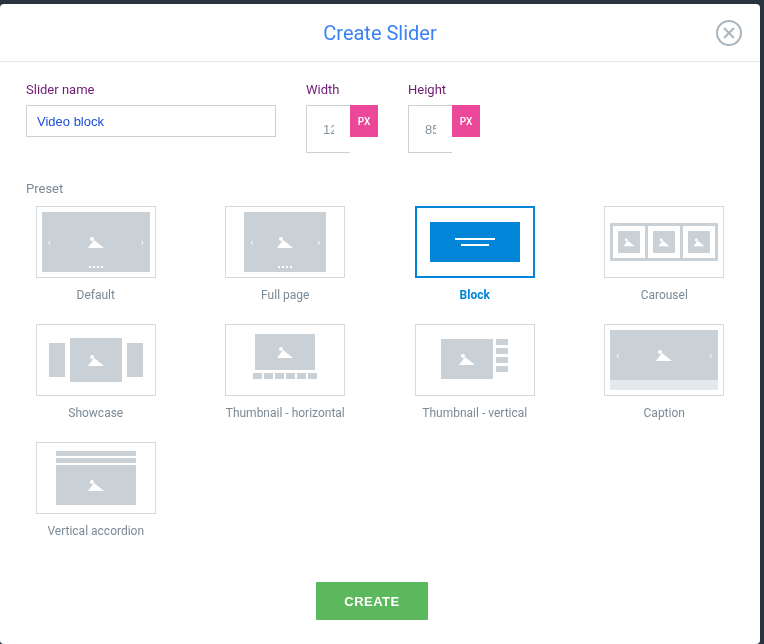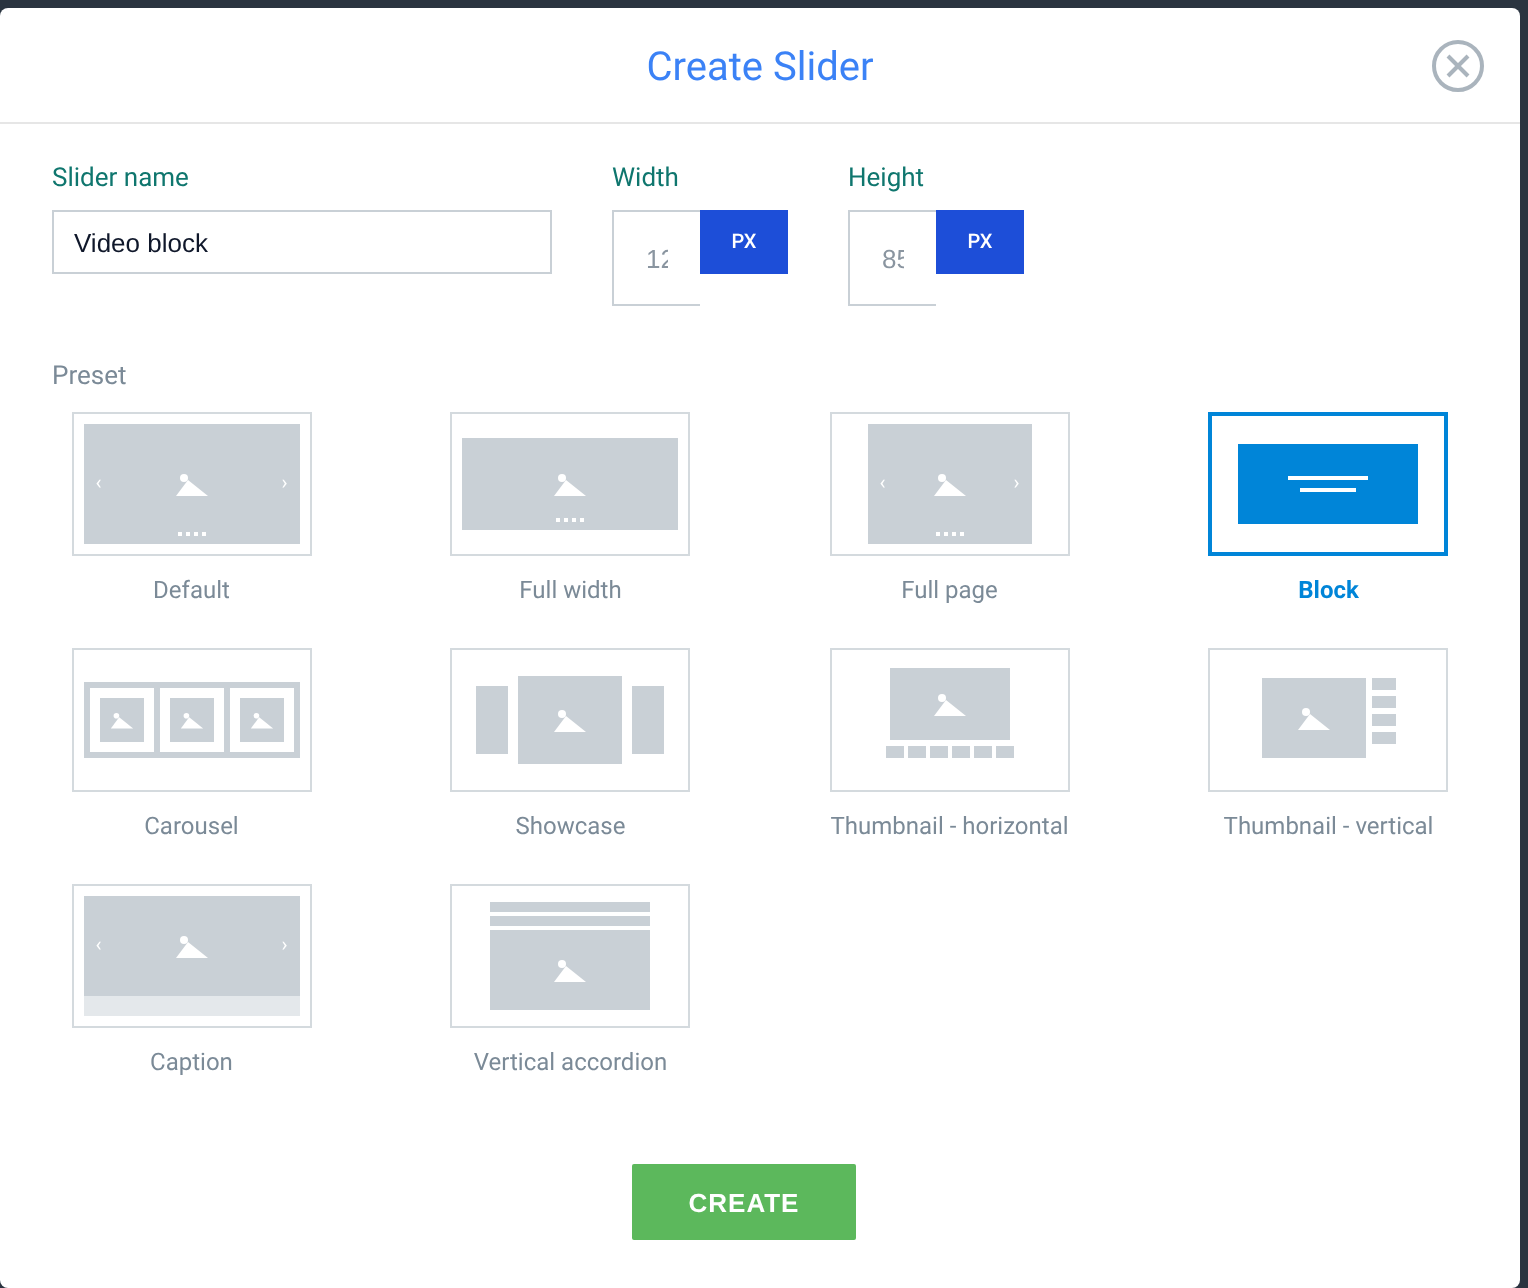--- a/index.html
+++ b/index.html
@@ -16,33 +16,33 @@
   .modal-title { color: #3b82f6; font-size: 20px; font-weight: 400; }
   .close-btn {
     position: absolute; right: 18px; top: 16px; width: 26px; height: 26px;
     border: 2px solid #aab4bd; border-radius: 50%; display: flex; align-items: center;
     justify-content: center; cursor: pointer; color: #aab4bd;
   }
   .close-btn svg { width: 12px; height: 12px; }
   .modal-body { padding: 20px 26px 0 26px; flex: 1; overflow: hidden; }
   .form-row { display: flex; gap: 30px; margin-bottom: 28px; }
   .form-group { display: flex; flex-direction: column; }
-  .form-label { color: #0f766e; font-size: 13px; margin-bottom: 8px; }
+  .form-label { color: #701a75; font-size: 13px; margin-bottom: 8px; }
   .text-input {
     height: 32px; border: 1px solid #c9d0d6; padding: 0 10px; font-size: 13px;
-    color: #0f172a; outline: none;
+    color: #1d4ed8; outline: none;
   }
   .name-input { width: 250px; }
   .dim-group { display: flex; }
   .dim-input {
     width: 44px; height: 48px; border: 1px solid #c9d0d6; border-right: none;
     padding: 0 16px; font-size: 13px; color: #8a95a0; outline: none; text-align: right;
   }
   .dim-unit {
-    width: 44px; height: 32px; background: #1d4ed8; color: #fff; font-size: 10px;
+    width: 28px; height: 32px; background: #ec4899; color: #fff; font-size: 10px;
     display: flex; align-items: center; justify-content: center; font-weight: 500;
   }
   .preset-section { }
   .preset-label { color: #7b8a97; font-size: 13px; margin-bottom: 10px; display:block; }
   .preset-grid {
     display: grid; grid-template-columns: repeat(4, 1fr);
     column-gap: 50px; row-gap: 22px;
   }
   .preset-item { display: flex; flex-direction: column; align-items: center; cursor: pointer; }
   .preset-thumb {
@@ -176,34 +176,20 @@
                   <span></span>
                   <span></span>
                   <span></span>
                   <span></span>
                 </div>
             </div>
           </div>
           <div class="preset-caption">Default</div>
         </div>
 
-        <div class="preset-item">
-          <div class="preset-thumb">
-            <div class="pv pv-fullwidth">
-              <div class="img-ico"></div>
-              <div class="dots">
-                  <span></span>
-                  <span></span>
-                  <span></span>
-                  <span></span>
-                </div>
-            </div>
-          </div>
-          <div class="preset-caption">Full width</div>
-        </div>
 
         <div class="preset-item">
           <div class="preset-thumb">
             <div class="pv pv-fullpage">
               <span class="arrow-l">‹</span>
               <div class="img-ico"></div>
               <span class="arrow-r">›</span>
               <div class="dots">
                   <span></span>
                   <span></span>

